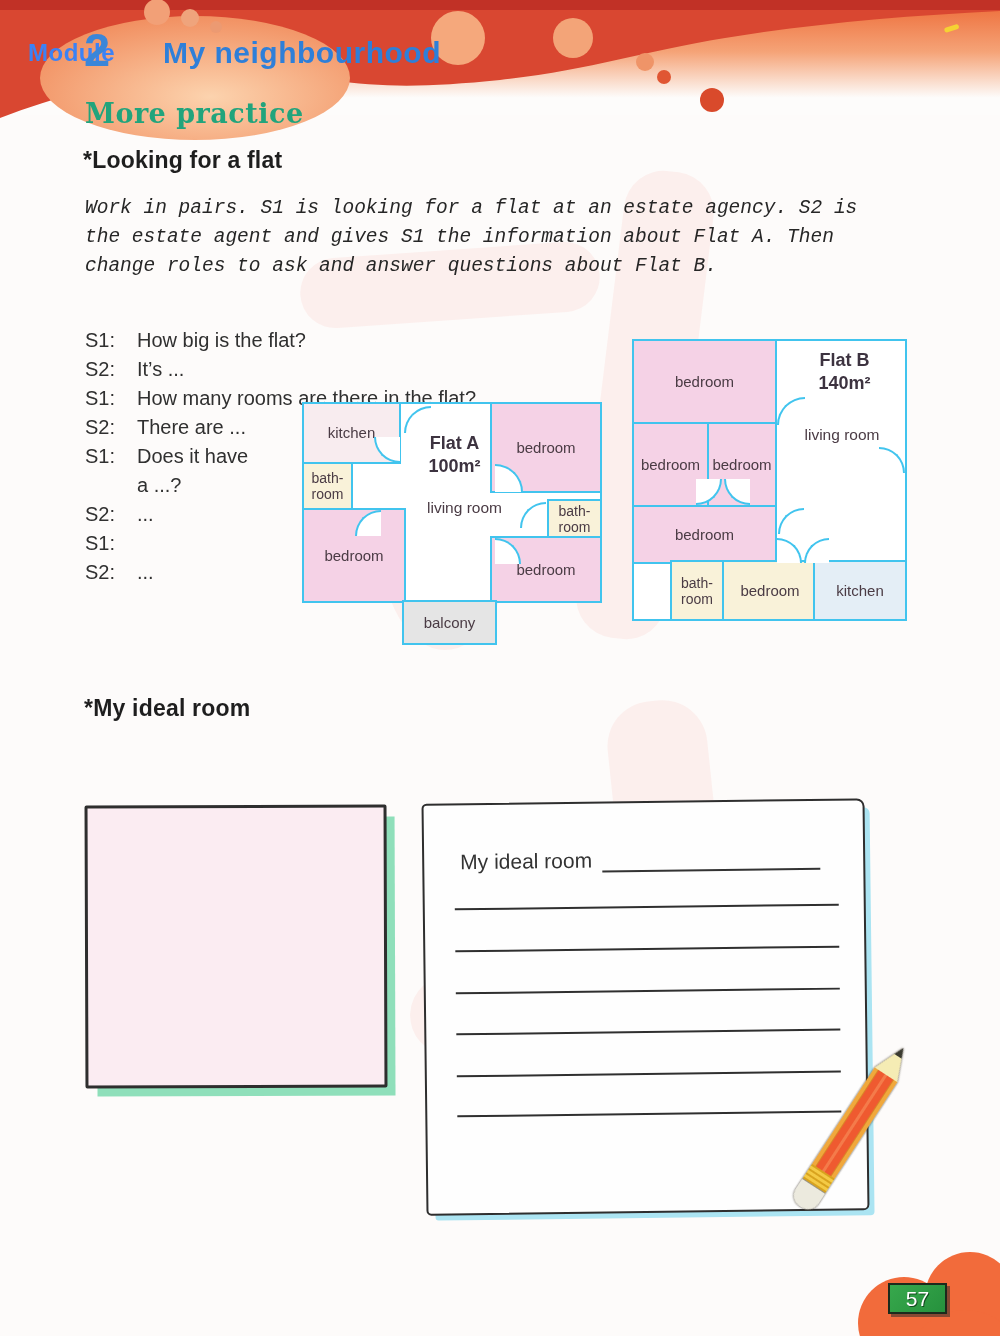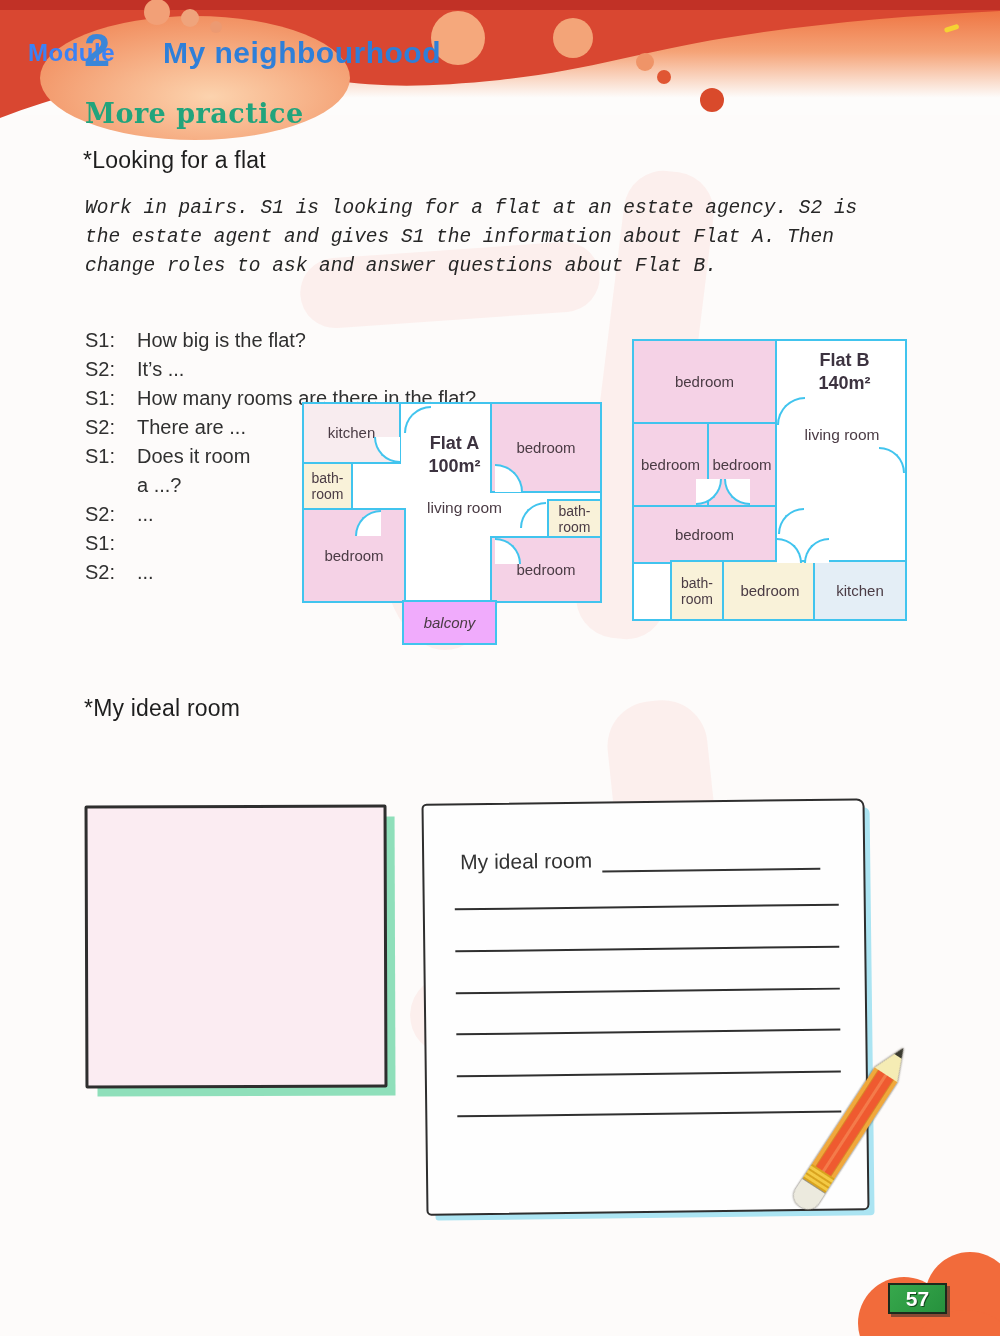--- a/index.html
+++ b/index.html
@@ -17,21 +17,21 @@
   
   .wm{position:absolute;pointer-events:none;}
   .wm-shape{background:rgba(242,118,106,0.085);}
   .wm-stamp{
     font-size:34px;font-weight:bold;color:rgba(234,106,96,0.32);
     letter-spacing:12px;font-family:"DejaVu Sans", sans-serif;
   }
   
   .more-practice{position:absolute;left:85px;top:98px;margin:0;font-family:"DejaVu Serif", serif;
     font-size:27px;font-weight:bold;color:#21a47c;letter-spacing:.5px;}
-  .sub-heading{position:absolute;margin:0;font-size:23px;font-weight:400;color:#1e1e1e;letter-spacing:.2px;text-align:center;}
+  .sub-heading{position:absolute;margin:0;font-size:23px;font-weight:700;color:#1e1e1e;letter-spacing:.2px;text-align:center;}
   .looking-heading{left:83px;top:147px;}
   .ideal-heading{left:84px;top:695px;}
   .instructions{position:absolute;left:85px;top:194px;width:800px;margin:0;
     font-size:19.5px;font-style:italic;line-height:29px;color:#262626;font-family:Liberation Mono, monospace;}
   .ideal-instructions{top:741px;width:820px;}
   
   .dialogue{position:absolute;left:85px;top:294px;font-size:20px;color:#303030;margin-top:32px;}
   .dlg-row{display:flex;line-height:29px;}
   .dlg-spk{width:52px;flex:0 0 52px;}
   .dlg-txt{white-space:pre-line;}
@@ -75,21 +75,21 @@
     background:linear-gradient(90deg,#f0a83c 0 4px,#d98426 4px 5px,#ef5a30 5px 12px,#f47b4a 12px 15px,#ef5a30 15px 22px,#d98426 22px 23px,#f0a83c 23px 27px);}
   .pencil-ferrule{width:27px;height:17px;
     background:repeating-linear-gradient(0deg,#d8a31e 0 2px,#f4ca45 2px 5px);}
   .pencil-eraser{width:27px;height:24px;background:#eceade;border-radius:0 0 12px 12px;
     border-top:1px solid #9a9482;}
   
   .page-badge{position:absolute;left:888px;top:1283px;width:59px;height:31px;
     background:linear-gradient(135deg,#37a84c,#26913d);border:2px solid #1c2a1c;
     box-shadow:3px 3px 0 rgba(45,45,45,.55);box-sizing:border-box;
     display:flex;align-items:center;justify-content:center;
-    font-size:21px;font-weight:bold;color:#ffffff;text-shadow:1px 1px 0 #14491f;}
+    font-size:21px;font-weight:normal;color:#ffffff;text-shadow:1px 1px 0 #14491f;}
   .corner-blob div{position:absolute;background:#f26b3b;border-radius:50%;}
   .blob1{left:858px;top:1277px;width:92px;height:92px;}
   .blob2{left:925px;top:1252px;width:90px;height:90px;}
   .blob3{left:905px;top:1310px;width:120px;height:120px;}
 </style>
 </head>
 <body>
 
 <div class="page">
 
@@ -148,21 +148,21 @@
     <div class="dlg-row">
       <span class="dlg-spk">S1:</span>
       <span class="dlg-txt">How many rooms are there in the flat?</span>
     </div>
     <div class="dlg-row">
       <span class="dlg-spk">S2:</span>
       <span class="dlg-txt">There are ...</span>
     </div>
     <div class="dlg-row">
       <span class="dlg-spk">S1:</span>
-      <span class="dlg-txt">Does it room
+      <span class="dlg-txt">Does it have
 a ...?</span>
     </div>
     <div class="dlg-row">
       <span class="dlg-spk">S2:</span>
       <span class="dlg-txt">...</span>
     </div>
     <div class="dlg-row">
       <span class="dlg-spk">S1:</span>
     </div>
     <div class="dlg-row">
@@ -183,21 +183,21 @@
     </div>
     <div class="room pink" style="right:-2px;top:-2px;width:112px;height:91px;">
       <span>bedroom</span>
     </div>
     <div class="room yellow" style="right:-2px;top:95px;width:55px;height:40px;font-size:14px;">
       <span>bath-room</span>
     </div>
     <div class="room pink" style="right:-2px;bottom:-2px;width:112px;height:67px;">
       <span>bedroom</span>
     </div>
-    <div class="room" style="left:98px;top:196px;width:95px;height:45px;background:#f0abfc;border:2.5px solid #41c4ee;font-style:italic;">
+    <div class="room" style="left:98px;top:196px;width:95px;height:45px;background:#e5e5e5;border:2.5px solid #41c4ee;">
       <span>balcony</span>
     </div>
     <div class="plan-title" style="left:103px;top:28px;width:95px;">Flat A
 100m²</div>
     <div class="free-label" style="left:113px;top:95px;width:95px;">living room</div>
     <div class="arc tl" style="left:100px;top:2px;width:27px;height:27px;"></div>
     <div class="arc bl" style="left:70px;top:33px;width:26px;height:26px;"></div>
     <div class="arc tr" style="left:191px;top:60px;width:28px;height:28px;"></div>
     <div class="arc tl" style="left:216px;top:98px;width:26px;height:26px;"></div>
     <div class="arc tl" style="left:51px;top:106px;width:26px;height:26px;"></div>

